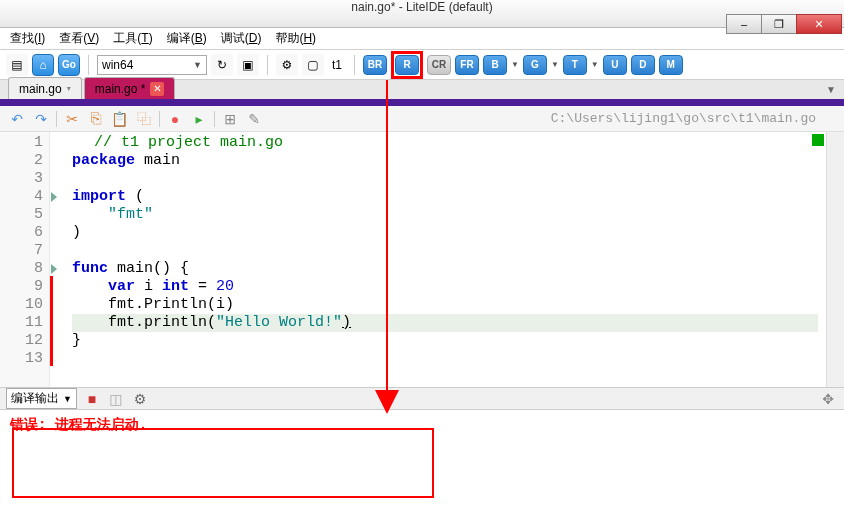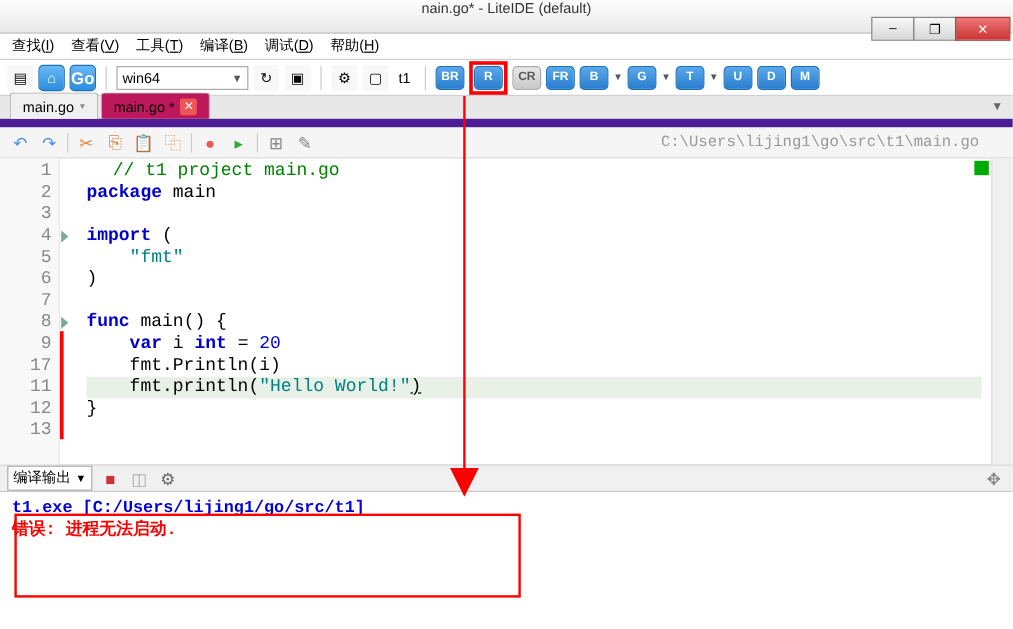--- a/index.html
+++ b/index.html
@@ -71,21 +71,21 @@
   <span class="menu-item"><span>查看</span>(<u>V</u>)</span>
   <span class="menu-item"><span>工具</span>(<u>T</u>)</span>
   <span class="menu-item"><span>编译</span>(<u>B</u>)</span>
   <span class="menu-item"><span>调试</span>(<u>D</u>)</span>
   <span class="menu-item"><span>帮助</span>(<u>H</u>)</span>
 </div>
 
 <div class="toolbar1">
   <div class="tb-btn">▤</div>
   <div class="tb-btn blue">⌂</div>
-  <div class="tb-btn blue" style="font-size:14px">Go</div>
+  <div class="tb-btn blue" style="font-size:10px">Go</div>
   <div class="tb-sep"></div>
   <div class="combo">
     <span>win64</span>
     <span class="combo-arrow">▼</span>
   </div>
   <div class="tb-btn">↻</div>
   <div class="tb-btn">▣</div>
   <div class="tb-sep"></div>
   <div class="tb-btn">⚙</div>
   <div class="tb-btn">▢</div>
@@ -141,21 +141,21 @@
   <div class="gutter">
     <div class="ln">1</div>
     <div class="ln">2</div>
     <div class="ln">3</div>
     <div class="ln"><span>4</span><span class="fold"></span></div>
     <div class="ln">5</div>
     <div class="ln">6</div>
     <div class="ln">7</div>
     <div class="ln"><span>8</span><span class="fold"></span></div>
     <div class="ln">9</div>
-    <div class="ln">17</div>
+    <div class="ln">10</div>
     <div class="ln">11</div>
     <div class="ln">12</div>
     <div class="ln">13</div>
   </div>
   <div style="width:14px;position:relative">
     <div class="red-bar" style="top:144px;height:90px"></div>
   </div>
   <div class="code">
     <div class="green-sq"></div>
     <div class="line"><span class="c-comment">// t1 project main.go</span></div>
@@ -180,21 +180,20 @@
     <span>编译输出</span>
     <span style="font-size:9px">▼</span>
   </div>
   <span class="et-icon" style="color:#c33">■</span>
   <span class="et-icon" style="color:#aaa">◫</span>
   <span class="et-icon" style="color:#666">⚙</span>
   <span class="move-icon">✥</span>
 </div>
 
 <div class="output-body">
-  <div class="out-line1">t1.exe  [C:/Users/lijing1/go/src/t1]</div>
   <div class="out-line2">错误: 进程无法启动.</div>
 </div>
 
 <svg class="arrow" width="844" height="524">
   <defs>
       <marker id="ah" markerWidth="12" markerHeight="12" refX="6" refY="6" orient="auto">
         <path d="M0,0 L12,6 L0,12 Z" fill="#f00"></path>
       </marker>
     </defs>
   <line x1="387" y1="80" x2="387" y2="402" stroke="#f00" stroke-width="2" marker-end="url(#ah)"></line>

